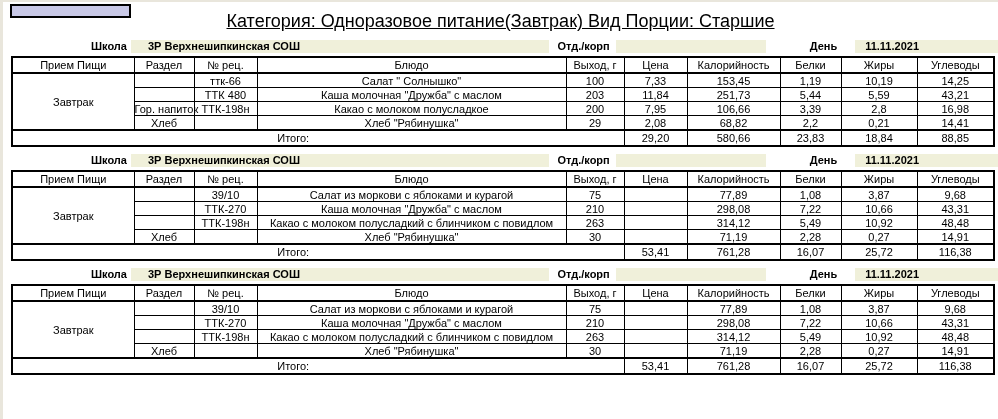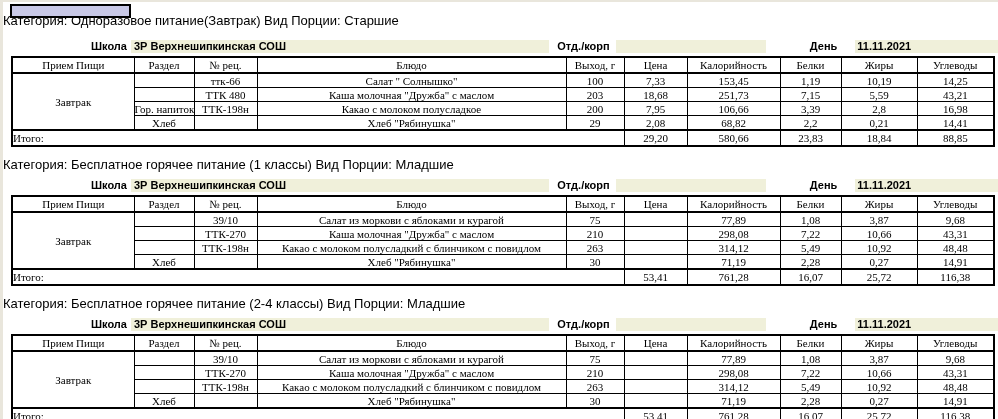--- a/index.html
+++ b/index.html
@@ -6,42 +6,42 @@
   body { font-family:"Liberation Sans", sans-serif; font-size:11px; color:#000; }
   .page {
     position:relative; width:998px; height:419px; background:#fff;
     border-top:2px solid #e9e6dc; border-left:3px solid #e9e6dc;
     box-sizing:border-box; overflow:hidden;
   }
   .selection-box {
     position:absolute; left:7px; top:2px; width:117px; height:10px;
     background:#c8c8e6; border:2px solid #000;
   }
-  .section-title { text-align:left; font-size:13px; height:14px; line-height:14px; margin-top:11px; }
+  .section-title { text-align:center; font-size:18px; height:14px; line-height:14px; margin-top:11px;text-decoration:underline; }
   .section-first .section-title { margin-top:12px; }
   .field-row { display:flex; align-items:center; height:14px; margin-top:6px; margin-left:88px;font-weight:bold; }
   .section-first .field-row { margin-top:11px; }
   .fr-label { white-space:nowrap; }
   .field { background:#f0f0da; height:13px; line-height:13px; box-sizing:border-box; display:inline-block; }
-  .field.school { width:440px; margin-left:4px; padding-left:3px; }
+  .field.school { width:440px; margin-left:4px; padding-left:17px; }
   .lbl-dept { margin-left:8px; }
   .field.dept { width:158px; margin-left:6px; }
   .lbl-day { margin-left:44px; }
-  .field.day { width:150px; margin-left:18px; padding-left:2px; }
+  .field.day { width:150px; margin-left:18px; padding-left:10px; }
   table.menu {
     border-collapse:collapse; table-layout:fixed; width:982px;
-    margin-left:8px; margin-top:3px; border:2px solid #000;font-family:Liberation Serif, serif;
+    margin-left:8px; margin-top:3px; border:2px solid #000;
   }
   table.menu th, table.menu td {
     border:1px solid #000; padding:0; text-align:center; vertical-align:middle;
     font-weight:normal; font-size:11px; line-height:12px; height:13px; white-space:nowrap;
   }
   table.menu thead th { height:14px; border-bottom:2px solid #000; }
   table.menu tr.total td { border-top:2px solid #000; height:14px; }
-  table.menu td.total-label { text-align:left; padding-right:50px; }
+  table.menu td.total-label { text-align:center; padding-right:50px; }
 </style>
 </head>
 <body>
 
 <div class="page">
   <div class="selection-box"></div>
 
   <div class="section section-first">
     <div class="section-title">Категория: Одноразовое питание(Завтрак) Вид Порции: Старшие</div>
     <div class="field-row">
@@ -90,23 +90,23 @@
           <td>153,45</td>
           <td>1,19</td>
           <td>10,19</td>
           <td>14,25</td>
         </tr>
         <tr>
           <td></td>
           <td>ТТК 480</td>
           <td>Каша молочная "Дружба" с маслом</td>
           <td>203</td>
-          <td>18,68</td>
+          <td>11,84</td>
           <td>251,73</td>
-          <td>7,15</td>
+          <td>5,44</td>
           <td>5,59</td>
           <td>43,21</td>
         </tr>
         <tr>
           <td>Гор. напиток</td>
           <td>ТТК-198н</td>
           <td>Какао с молоком полусладкое</td>
           <td>200</td>
           <td>7,95</td>
           <td>106,66</td>
@@ -131,21 +131,20 @@
           <td>580,66</td>
           <td>23,83</td>
           <td>18,84</td>
           <td>88,85</td>
         </tr>
       </tbody>
     </table>
   </div>
 
   <div class="section">
-    <div class="section-title">Категория: Бесплатное горячее питание (1 классы) Вид Порции: Младшие</div>
     <div class="field-row">
       <span class="fr-label">Школа</span>
       <span class="field school">3Р Верхнешипкинская СОШ</span>
       <span class="fr-label lbl-dept">Отд./корп</span>
       <span class="field dept"></span>
       <span class="fr-label lbl-day">День</span>
       <span class="field day">11.11.2021</span>
     </div>
     <table class="menu">
       <colgroup>
@@ -226,21 +225,20 @@
           <td>761,28</td>
           <td>16,07</td>
           <td>25,72</td>
           <td>116,38</td>
         </tr>
       </tbody>
     </table>
   </div>
 
   <div class="section">
-    <div class="section-title">Категория: Бесплатное горячее питание (2-4 классы) Вид Порции: Младшие</div>
     <div class="field-row">
       <span class="fr-label">Школа</span>
       <span class="field school">3Р Верхнешипкинская СОШ</span>
       <span class="fr-label lbl-dept">Отд./корп</span>
       <span class="field dept"></span>
       <span class="fr-label lbl-day">День</span>
       <span class="field day">11.11.2021</span>
     </div>
     <table class="menu">
       <colgroup>

